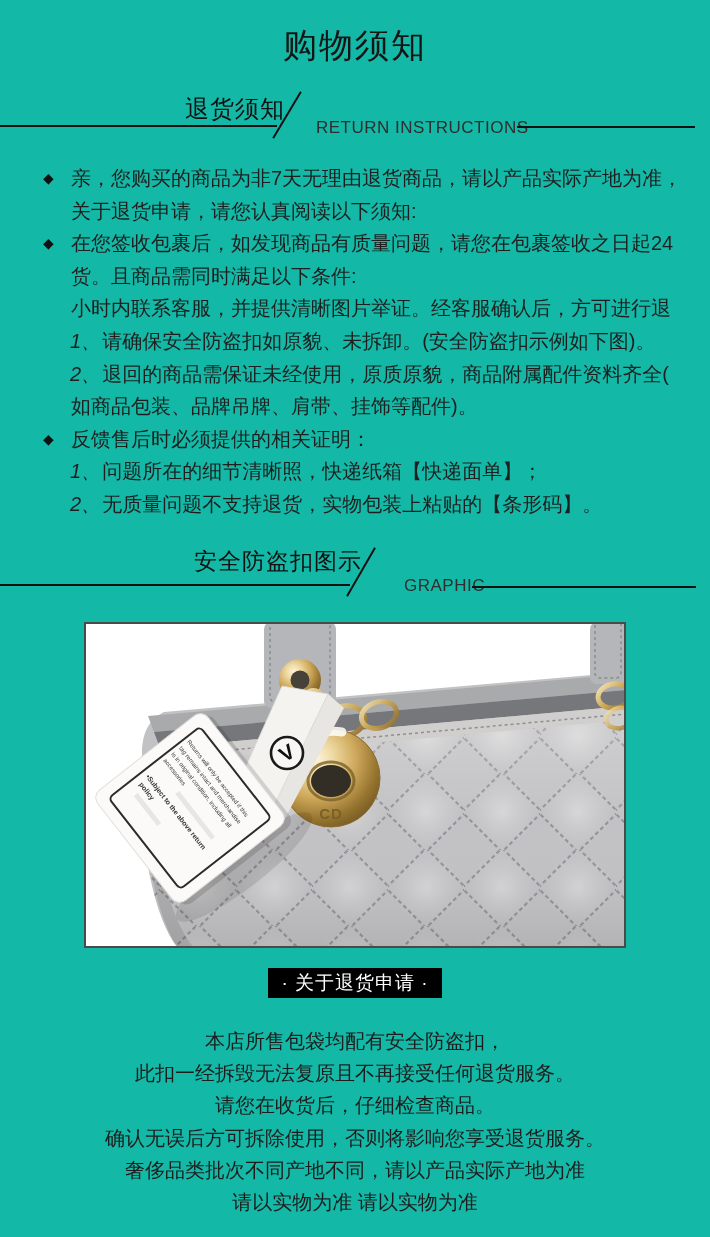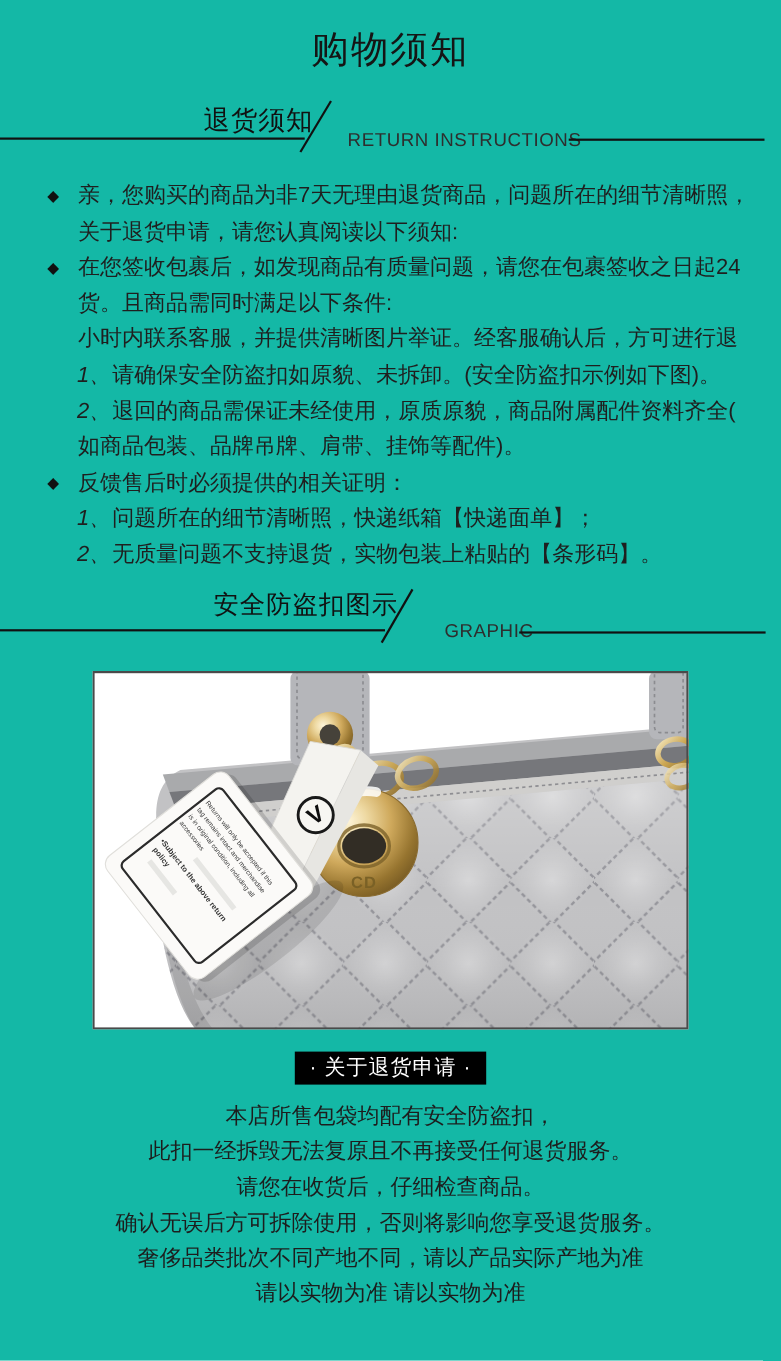--- a/index.html
+++ b/index.html
@@ -15,59 +15,59 @@
   .sec-header .en{position:absolute;color:#2e2e2e;letter-spacing:.5px;}
   .sec-header .slash{position:absolute;width:2px;background:#111;}
 
   .sec1{height:72px;margin-top:21px;}
   .sec1 .cn{left:185px;top:8px;font-size:24px;}
   .sec1 .hline.l{left:0;top:40px;width:277px;}
   .sec1 .slash{left:286px;top:3px;height:54px;transform:rotate(31deg);}
   .sec1 .en{left:316px;top:33px;font-size:17px;}
   .sec1 .hline.r{left:517px;top:41px;width:178px;}
 
-  .sec2{height:68px;margin-top:11px;text-decoration:underline;}
+  .sec2{height:68px;margin-top:23px;text-decoration:underline;}
   .sec2 .cn{left:194px;top:2px;font-size:23px;}
   .sec2 .hline.l{left:0;top:40px;width:350px;}
   .sec2 .slash{left:360px;top:0;height:56px;transform:rotate(30deg);}
   .sec2 .en{left:404px;top:32px;font-size:17px;}
   .sec2 .hline.r{left:472px;top:42px;width:224px;}
 
   
   .notice{margin-top:5px;padding-left:70px;}
   .nline{position:relative;height:32.6px;line-height:32.6px;font-size:20px;
          white-space:nowrap;color:#1f1f1f;}
   .nline .bullet{position:absolute;left:-27px;top:0;font-size:14px;color:#111;}
   .nline .num{font-style:italic;padding-right:1px;}
 
   .photo-wrap{margin:10px auto 0;width:542px;height:326px;}
   .photo-wrap svg{display:block;}
 
   .badge{margin:20px auto 0;width:max-content;background:#000;color:#fff;
          font-size:19px;line-height:30px;padding:0 13px;letter-spacing:1px;}
-  .footer{margin-top:13px;text-align:center;}
+  .footer{margin-top:27px;text-align:center;}
   .fline{height:32.4px;line-height:32.4px;font-size:20px;color:#1d1d1d;}
 </style>
 </head>
 <body>
 
 <div class="page">
 
   <h1 class="page-title">购物须知</h1>
 
   <div class="sec-header sec1">
     <span class="hline l"></span>
     <span class="cn">退货须知</span>
     <span class="slash"></span>
     <span class="en">RETURN INSTRUCTIONS</span>
     <span class="hline r"></span>
   </div>
 
   <div class="notice">
-    <div class="nline"><span class="bullet">◆</span><span class="num"></span><span class="txt">亲，您购买的商品为非7天无理由退货商品，问题所在的细节清晰照，</span></div>
+    <div class="nline"><span class="bullet">◆</span><span class="num"></span><span class="txt">亲，您购买的商品为非7天无理由退货商品，请以产品实际产地为准，</span></div>
     <div class="nline"><span class="bullet"></span><span class="num"></span><span class="txt">关于退货申请，请您认真阅读以下须知:</span></div>
     <div class="nline"><span class="bullet">◆</span><span class="num"></span><span class="txt">在您签收包裹后，如发现商品有质量问题，请您在包裹签收之日起24</span></div>
     <div class="nline"><span class="bullet"></span><span class="num"></span><span class="txt">货。且商品需同时满足以下条件:</span></div>
     <div class="nline"><span class="bullet"></span><span class="num"></span><span class="txt">小时内联系客服，并提供清晰图片举证。经客服确认后，方可进行退</span></div>
     <div class="nline"><span class="bullet"></span><span class="num">1、</span><span class="txt">请确保安全防盗扣如原貌、未拆卸。(安全防盗扣示例如下图)。</span></div>
     <div class="nline"><span class="bullet"></span><span class="num">2、</span><span class="txt">退回的商品需保证未经使用，原质原貌，商品附属配件资料齐全(</span></div>
     <div class="nline"><span class="bullet"></span><span class="num"></span><span class="txt">如商品包装、品牌吊牌、肩带、挂饰等配件)。</span></div>
     <div class="nline"><span class="bullet">◆</span><span class="num"></span><span class="txt">反馈售后时必须提供的相关证明：</span></div>
     <div class="nline"><span class="bullet"></span><span class="num">1、</span><span class="txt">问题所在的细节清晰照，快递纸箱【快递面单】；</span></div>
     <div class="nline"><span class="bullet"></span><span class="num">2、</span><span class="txt">无质量问题不支持退货，实物包装上粘贴的【条形码】。</span></div>

